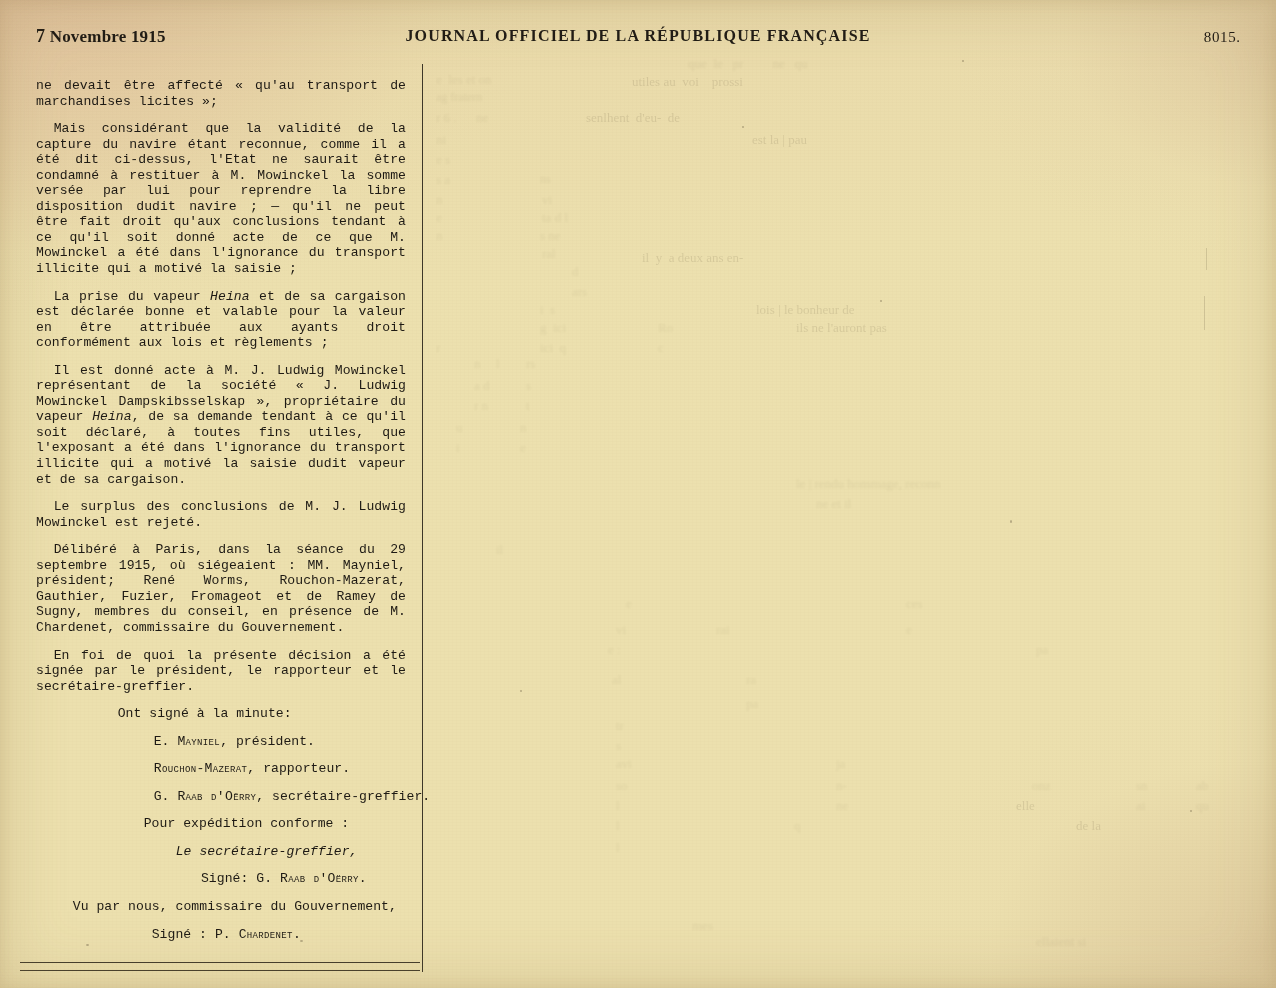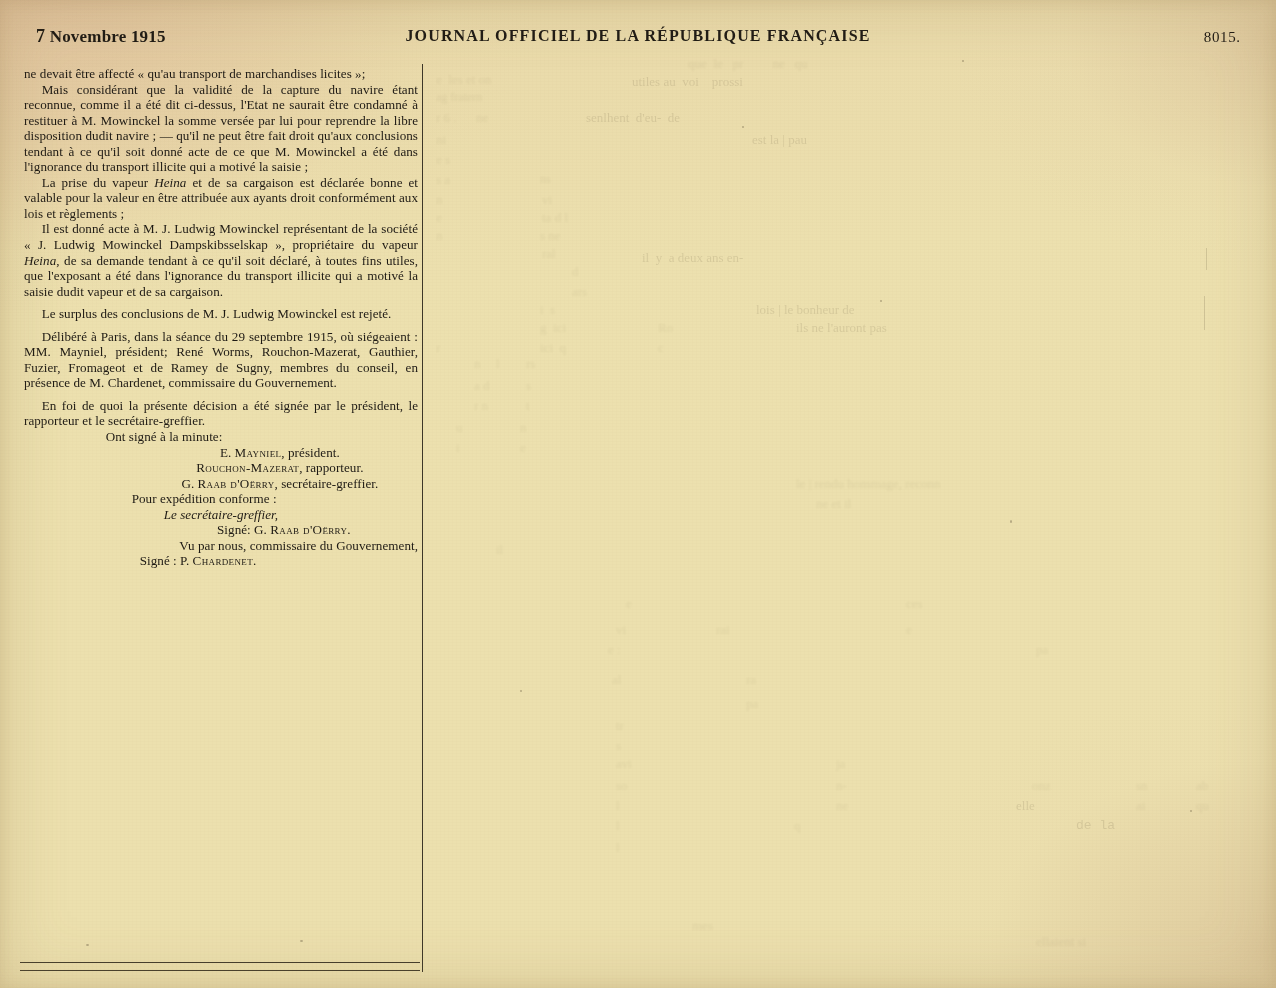--- a/index.html
+++ b/index.html
@@ -137,39 +137,40 @@
     left: 24px;
     top: 66px;
     width: 394px;
     font-size: 13.1px;
     line-height: 15.55px;
     text-align: justify;
     text-justify: inter-word;
     letter-spacing: 0.05px;
   }
   .column p {
-    margin: 0;
+    margin: 12px;
     text-indent: 1.35em;
+    font-family: Liberation Mono, monospace;
   }
   .column p.noind { text-indent: 0; }
   .column p.gap { margin-top: 7px; }
 
   .hd {
     margin: 0;
     text-indent: 0;
     padding-left: 45px;
     text-align: left;
   }
   .hd.gap-t { margin-top: 11px; }
   .hd.gap-b { margin-bottom: 9px; }
   .sig-line {
     margin: 0;
     text-indent: 0;
     padding-left: 100px;
-    text-align: center;
+    text-align: left;
     white-space: nowrap;
   }
   .sig-head {
     margin: 0;
     text-indent: 0;
     padding-left: 64px;
     text-align: left;
     margin-top: 10px;
     margin-bottom: 3px;
   }
@@ -189,21 +190,21 @@
   }
   .conform-sig {
     margin: 0;
     text-indent: 0;
     padding-left: 108px;
     text-align: center;
   }
   .vu {
     margin: 0;
     text-indent: 0;
-    text-align: right;
+    text-align: center;
     padding-left: 10px;
     margin-top: 2px;
     white-space: nowrap;
   }
   .vu-sig {
     margin: 0;
     text-indent: 0;
     padding-left: 98px;
     text-align: left;
   }
@@ -314,21 +315,21 @@
       <div class="ghost ff" style="left: 596px; top: 722px; font-size: 13px;">onz</div>
       <div class="ghost ff" style="left: 700px; top: 722px; font-size: 13px;">sn</div>
       <div class="ghost ff" style="left: 760px; top: 722px; font-size: 13px;">ab</div>
       <div class="ghost ff" style="left: 180px; top: 742px; font-size: 13px;">l</div>
       <div class="ghost ff" style="left: 400px; top: 742px; font-size: 13px;">ne</div>
       <div class="ghost f" style="left: 580px; top: 742px; font-size: 13px;">elle</div>
       <div class="ghost ff" style="left: 700px; top: 742px; font-size: 13px;">ai</div>
       <div class="ghost ff" style="left: 760px; top: 742px; font-size: 13px;">qu</div>
       <div class="ghost ff" style="left: 180px; top: 762px; font-size: 13px;">l</div>
       <div class="ghost ff" style="left: 358px; top: 762px; font-size: 13px;">q</div>
-      <div class="ghost f" style="left: 640px; top: 762px; font-size: 13px; font-family: Liberation Mono, monospace;">de la</div>
+      <div class="ghost f" style="left: 640px; top: 762px; font-size: 13px;">de la</div>
       <div class="ghost ff" style="left: 180px; top: 784px; font-size: 13px;">l</div>
       <div class="ghost ff" style="left: 256px; top: 862px; font-size: 13px;">mes</div>
       <div class="ghost ff" style="left: 600px; top: 878px; font-size: 13px;">ellaient si</div>
       <div class="ghost rule" style="left: 770px; top: 192px; height: 22px;"></div>
       <div class="ghost rule" style="left: 768px; top: 240px; height: 34px;"></div>
     </div>
 
   <div id="speck-layer">
       <div class="speck" style="left: 742px; top: 126px; width: 2px; height: 2px;"></div>
       <div class="speck" style="left: 880px; top: 300px; width: 2px; height: 2px;"></div>

